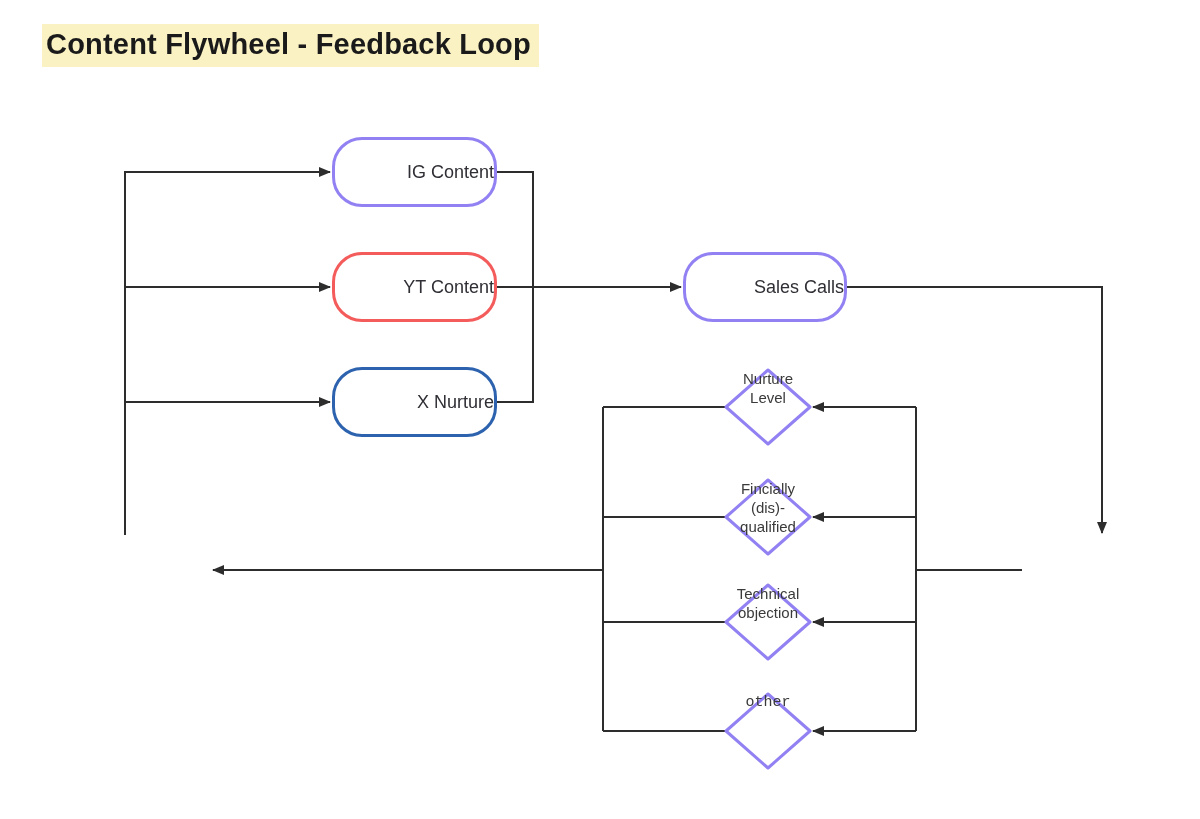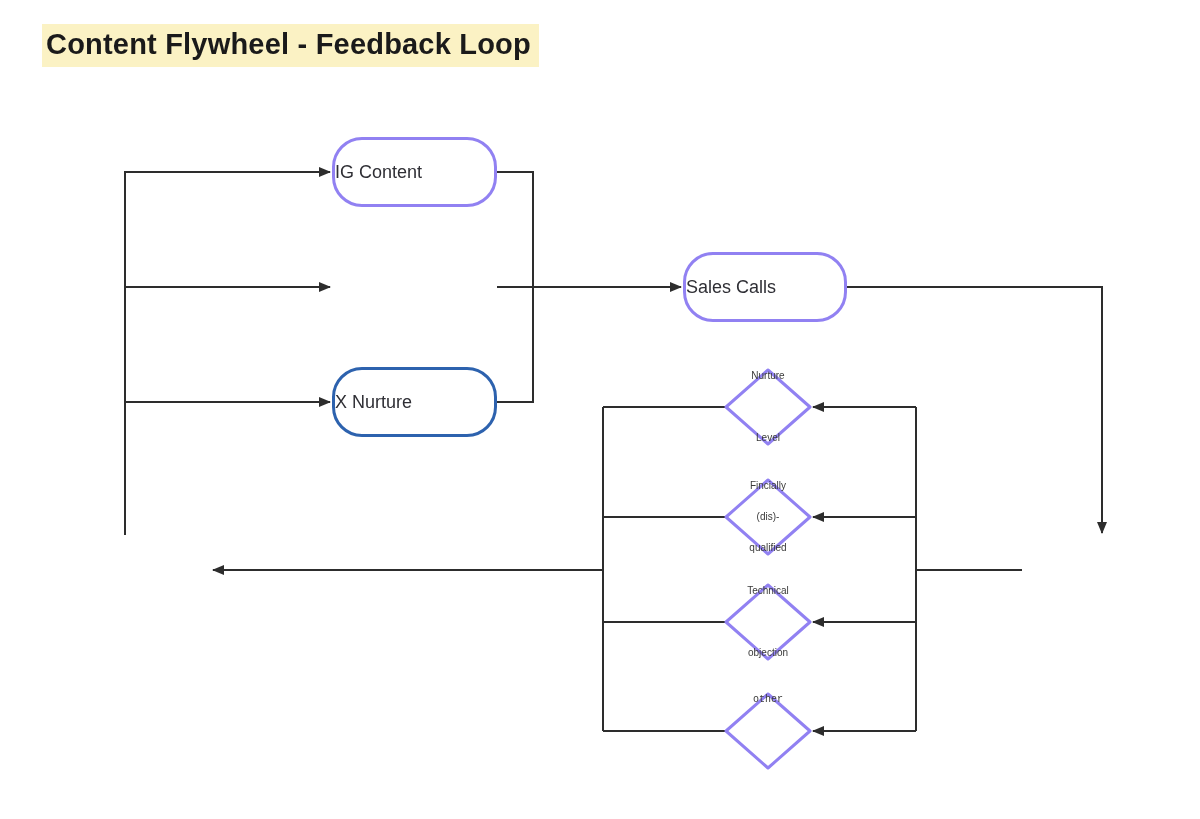--- a/index.html
+++ b/index.html
@@ -30,37 +30,37 @@
   }
   .wires{position:absolute;left:0;top:0;width:1200px;height:819px;}
   .wire{fill:none;stroke:var(--line);stroke-width:2;}
   .arrowhead{fill:var(--line);}
   .diamond{fill:#ffffff;stroke:var(--purple);stroke-width:3;stroke-linejoin:round;}
   .node{
     position:absolute;
     background:#ffffff;
     border:3px solid var(--purple);
     border-radius:30px;
-    display:flex;align-items:center;justify-content:flex-start;
+    display:flex;align-items:center;justify-content:flex-end;
     font-size:18px;color:var(--node-ink);
     box-sizing:border-box;
     white-space:nowrap;
   }
   .node.red{border-color:var(--red);}
   .node.blue{border-color:var(--blue);}
   .node-ig{left:332px;top:137px;width:165px;height:70px;}
   .node-yt{left:332px;top:252px;width:165px;height:70px;}
   .node-x{left:332px;top:367px;width:165px;height:70px;}
   .node-sales{left:683px;top:252px;width:164px;height:70px;}
   .node-ideas{left:43px;top:535px;width:166px;height:70px;}
   .node-feedback{left:1022px;top:536px;width:160px;height:70px;}
   .dlabel{
     position:absolute;width:76px;height:74px;
-    display:flex;flex-direction:column;align-items:center;justify-content:space-between;
-    font-size:10px;line-height:1.25;color:#3A3A3A;
+    display:flex;flex-direction:column;align-items:center;justify-content:flex-start;
+    font-size:15px;line-height:1.25;color:#3A3A3A;
     text-align:center;pointer-events:none;
   }
   .dlabel span{display:block;}
   .dlabel-nurture{left:730px;top:370px;}
   .dlabel-fincially{left:730px;top:480px;}
   .dlabel-technical{left:730px;top:585px;}
   .dlabel-other{left:730px;top:694px;font-family:Liberation Mono, monospace;}
 </style>
 </head>
 <body>
@@ -101,20 +101,23 @@
       <polygon class="diamond" points="768,370 810,407 768,444 726,407"></polygon>
       <polygon class="diamond" points="768,480 810,517 768,554 726,517"></polygon>
       <polygon class="diamond" points="768,585 810,622 768,659 726,622"></polygon>
       <polygon class="diamond" points="768,694 810,731 768,768 726,731"></polygon>
     </g>
   </svg>
 
   <div class="node node-ig">
     <span>IG Content</span>
   </div>
+  <div class="node red node-yt">
+    <span>YT Content</span>
+  </div>
   <div class="node blue node-x">
     <span>X Nurture</span>
   </div>
   <div class="node node-sales">
     <span>Sales Calls</span>
   </div>
 
   <div class="dlabel dlabel-nurture">
     <span>Nurture</span>
     <span>Level</span>

